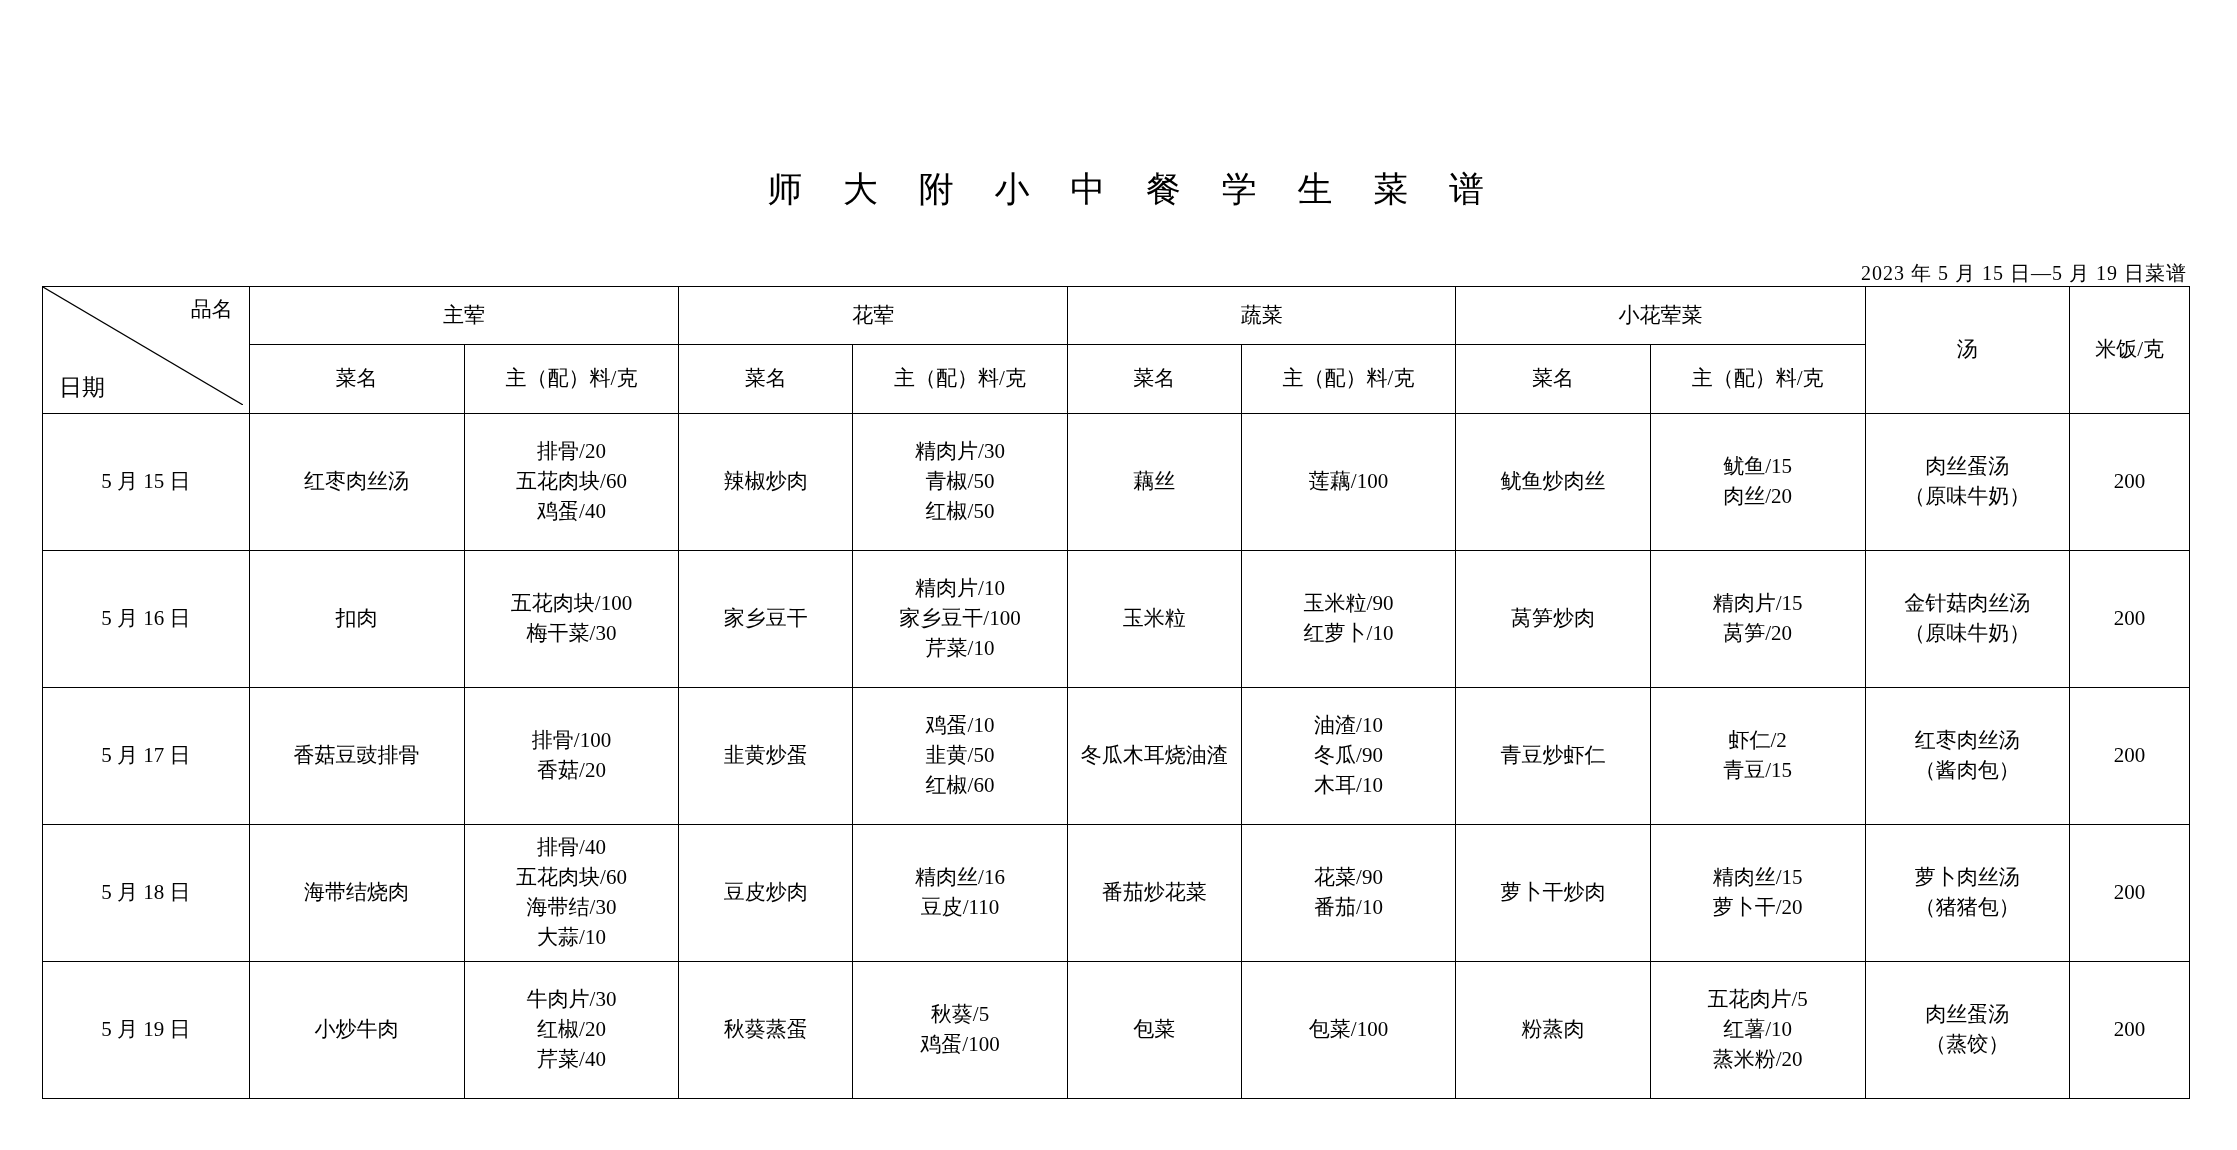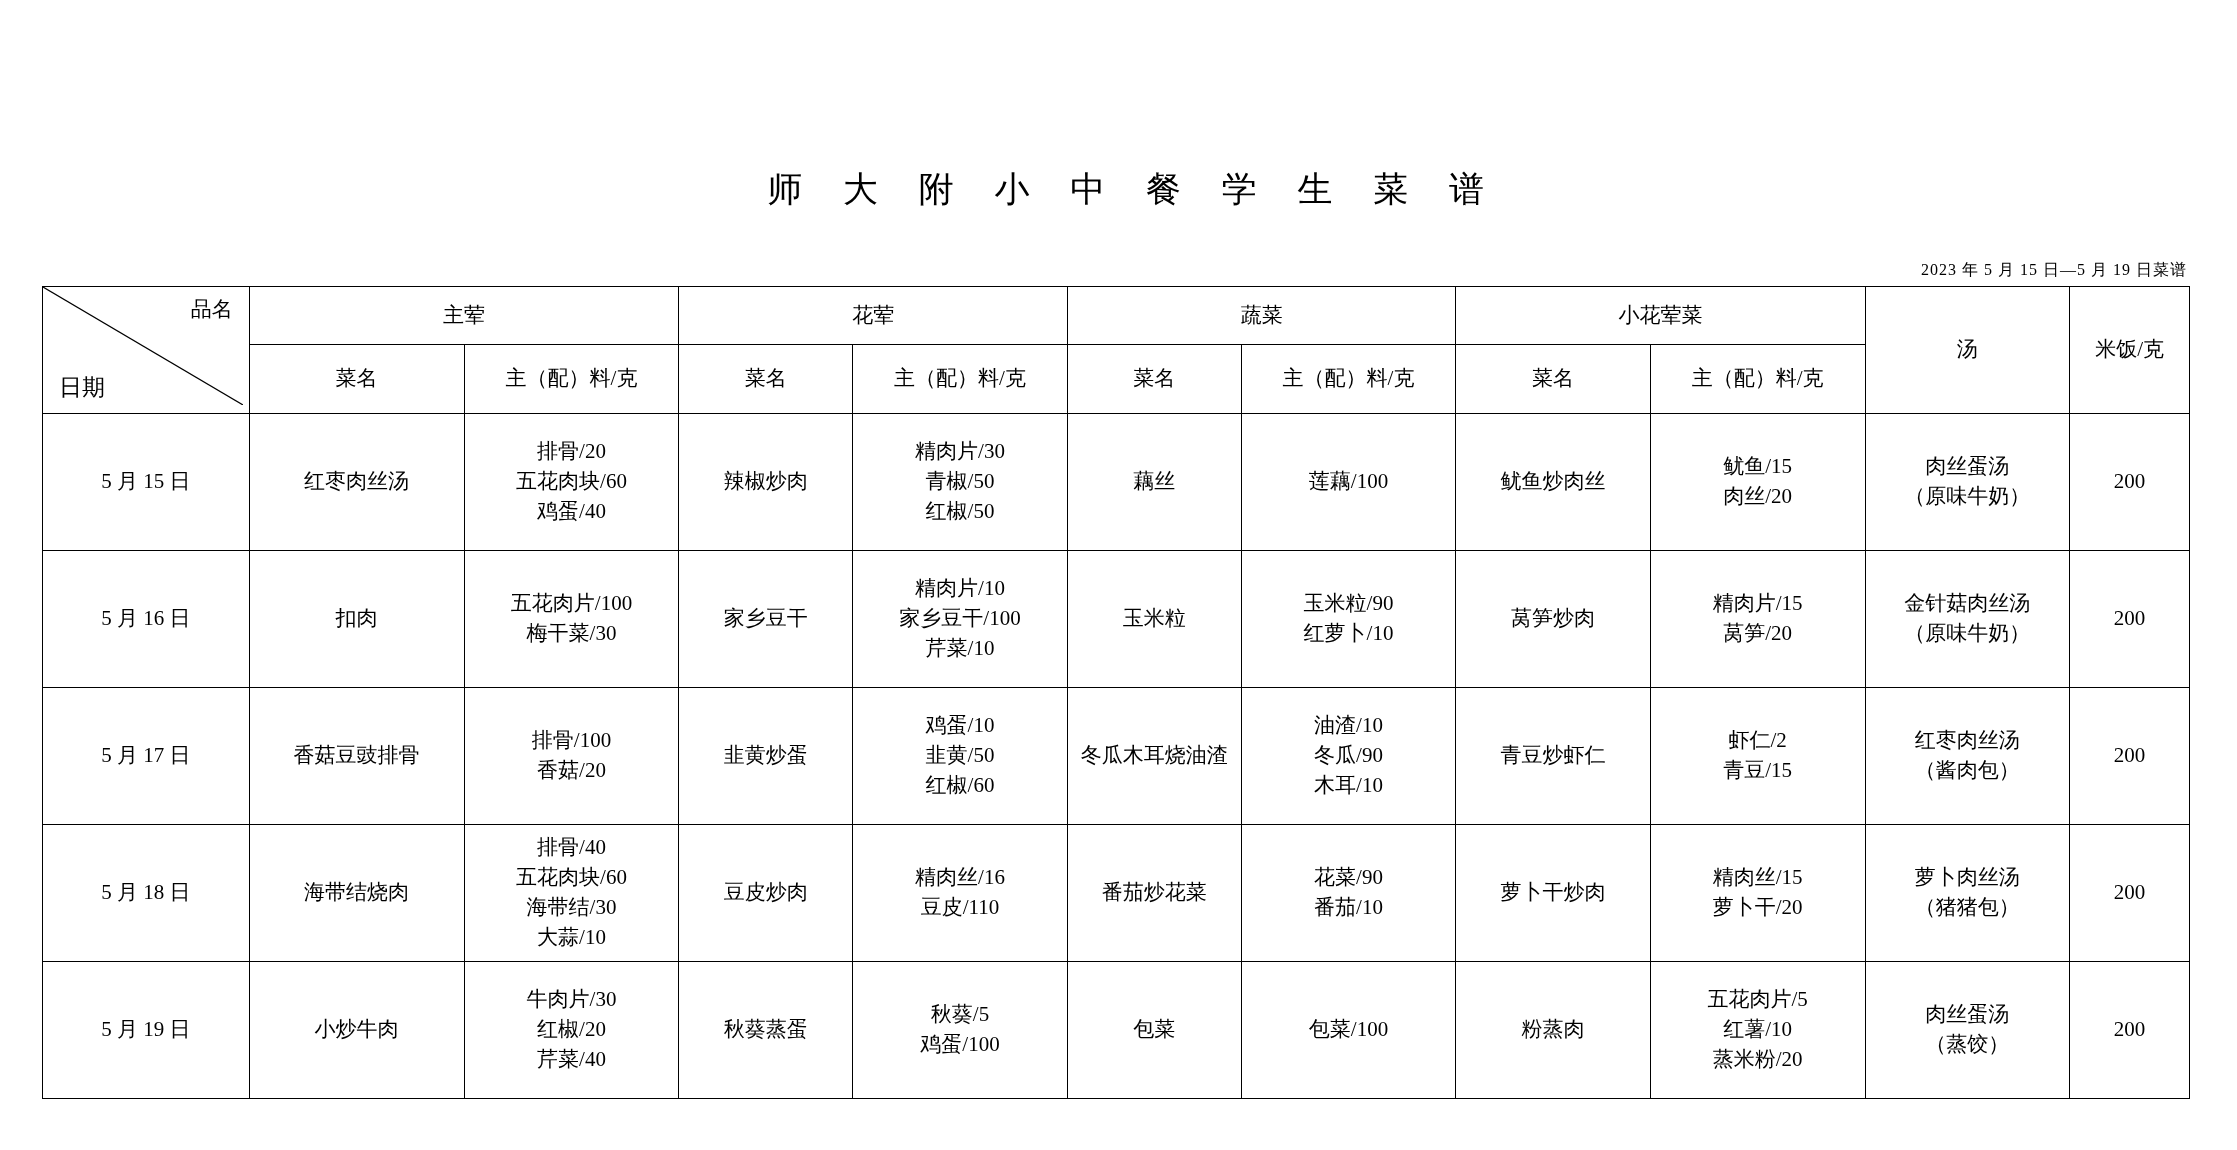--- a/index.html
+++ b/index.html
@@ -58,21 +58,21 @@
     font-size: 35px;
     letter-spacing: 16px;
     font-family: "Liberation Serif", "DejaVu Serif", serif;
     font-weight: normal;
     padding-left: 40px;
   }
   .date-range {
     position: absolute;
     right: 8px;
     top: 232px;
-    font-size: 16px;
+    font-size: 20px;
     letter-spacing: 1px;
   }
 
   
   table.menu {
     border-collapse: collapse;
     width: 2148px;
     table-layout: fixed;
     margin-top: 18px;
   }
@@ -204,21 +204,21 @@
           <td class="cell-lines">
             <span>肉丝蛋汤</span>
             <span>（原味牛奶）</span>
           </td>
           <td>200</td>
         </tr>
         <tr class="body-row">
           <td>5 月 16 日</td>
           <td>扣肉</td>
           <td class="cell-lines">
-            <span>五花肉片/100</span>
+            <span>五花肉块/100</span>
             <span>梅干菜/30</span>
           </td>
           <td>家乡豆干</td>
           <td class="cell-lines">
             <span>精肉片/10</span>
             <span>家乡豆干/100</span>
             <span>芹菜/10</span>
           </td>
           <td>玉米粒</td>
           <td class="cell-lines">

